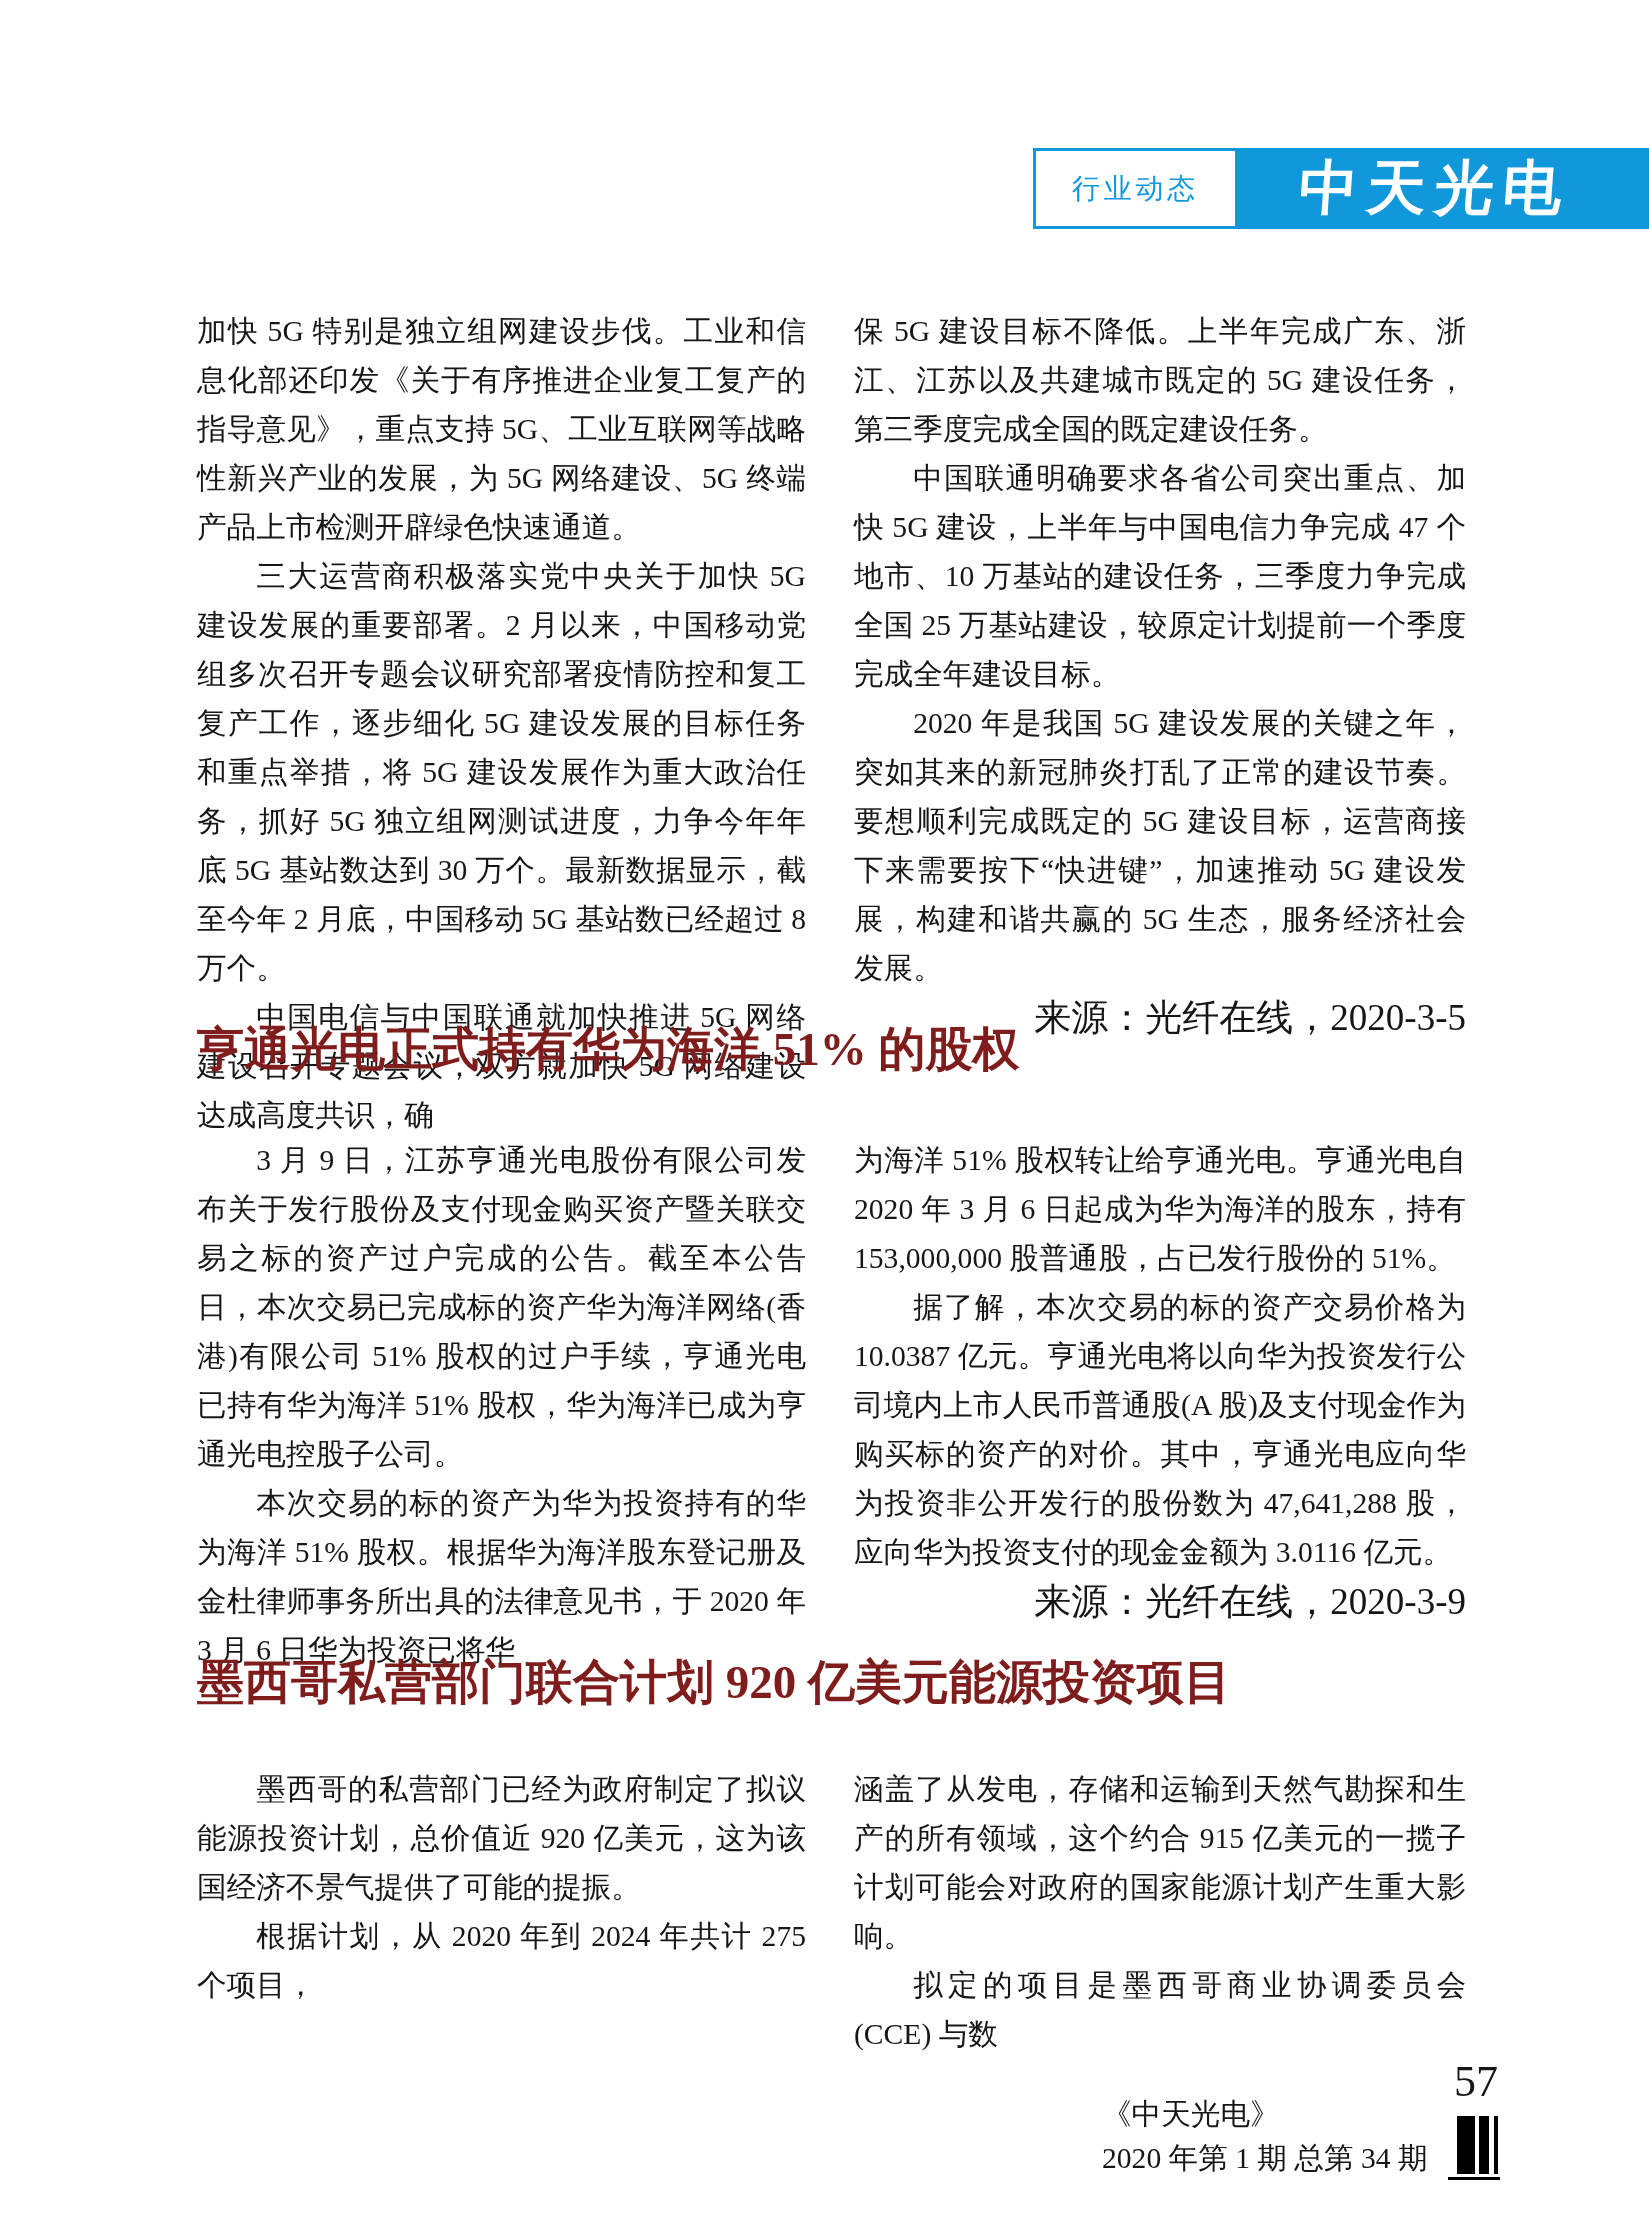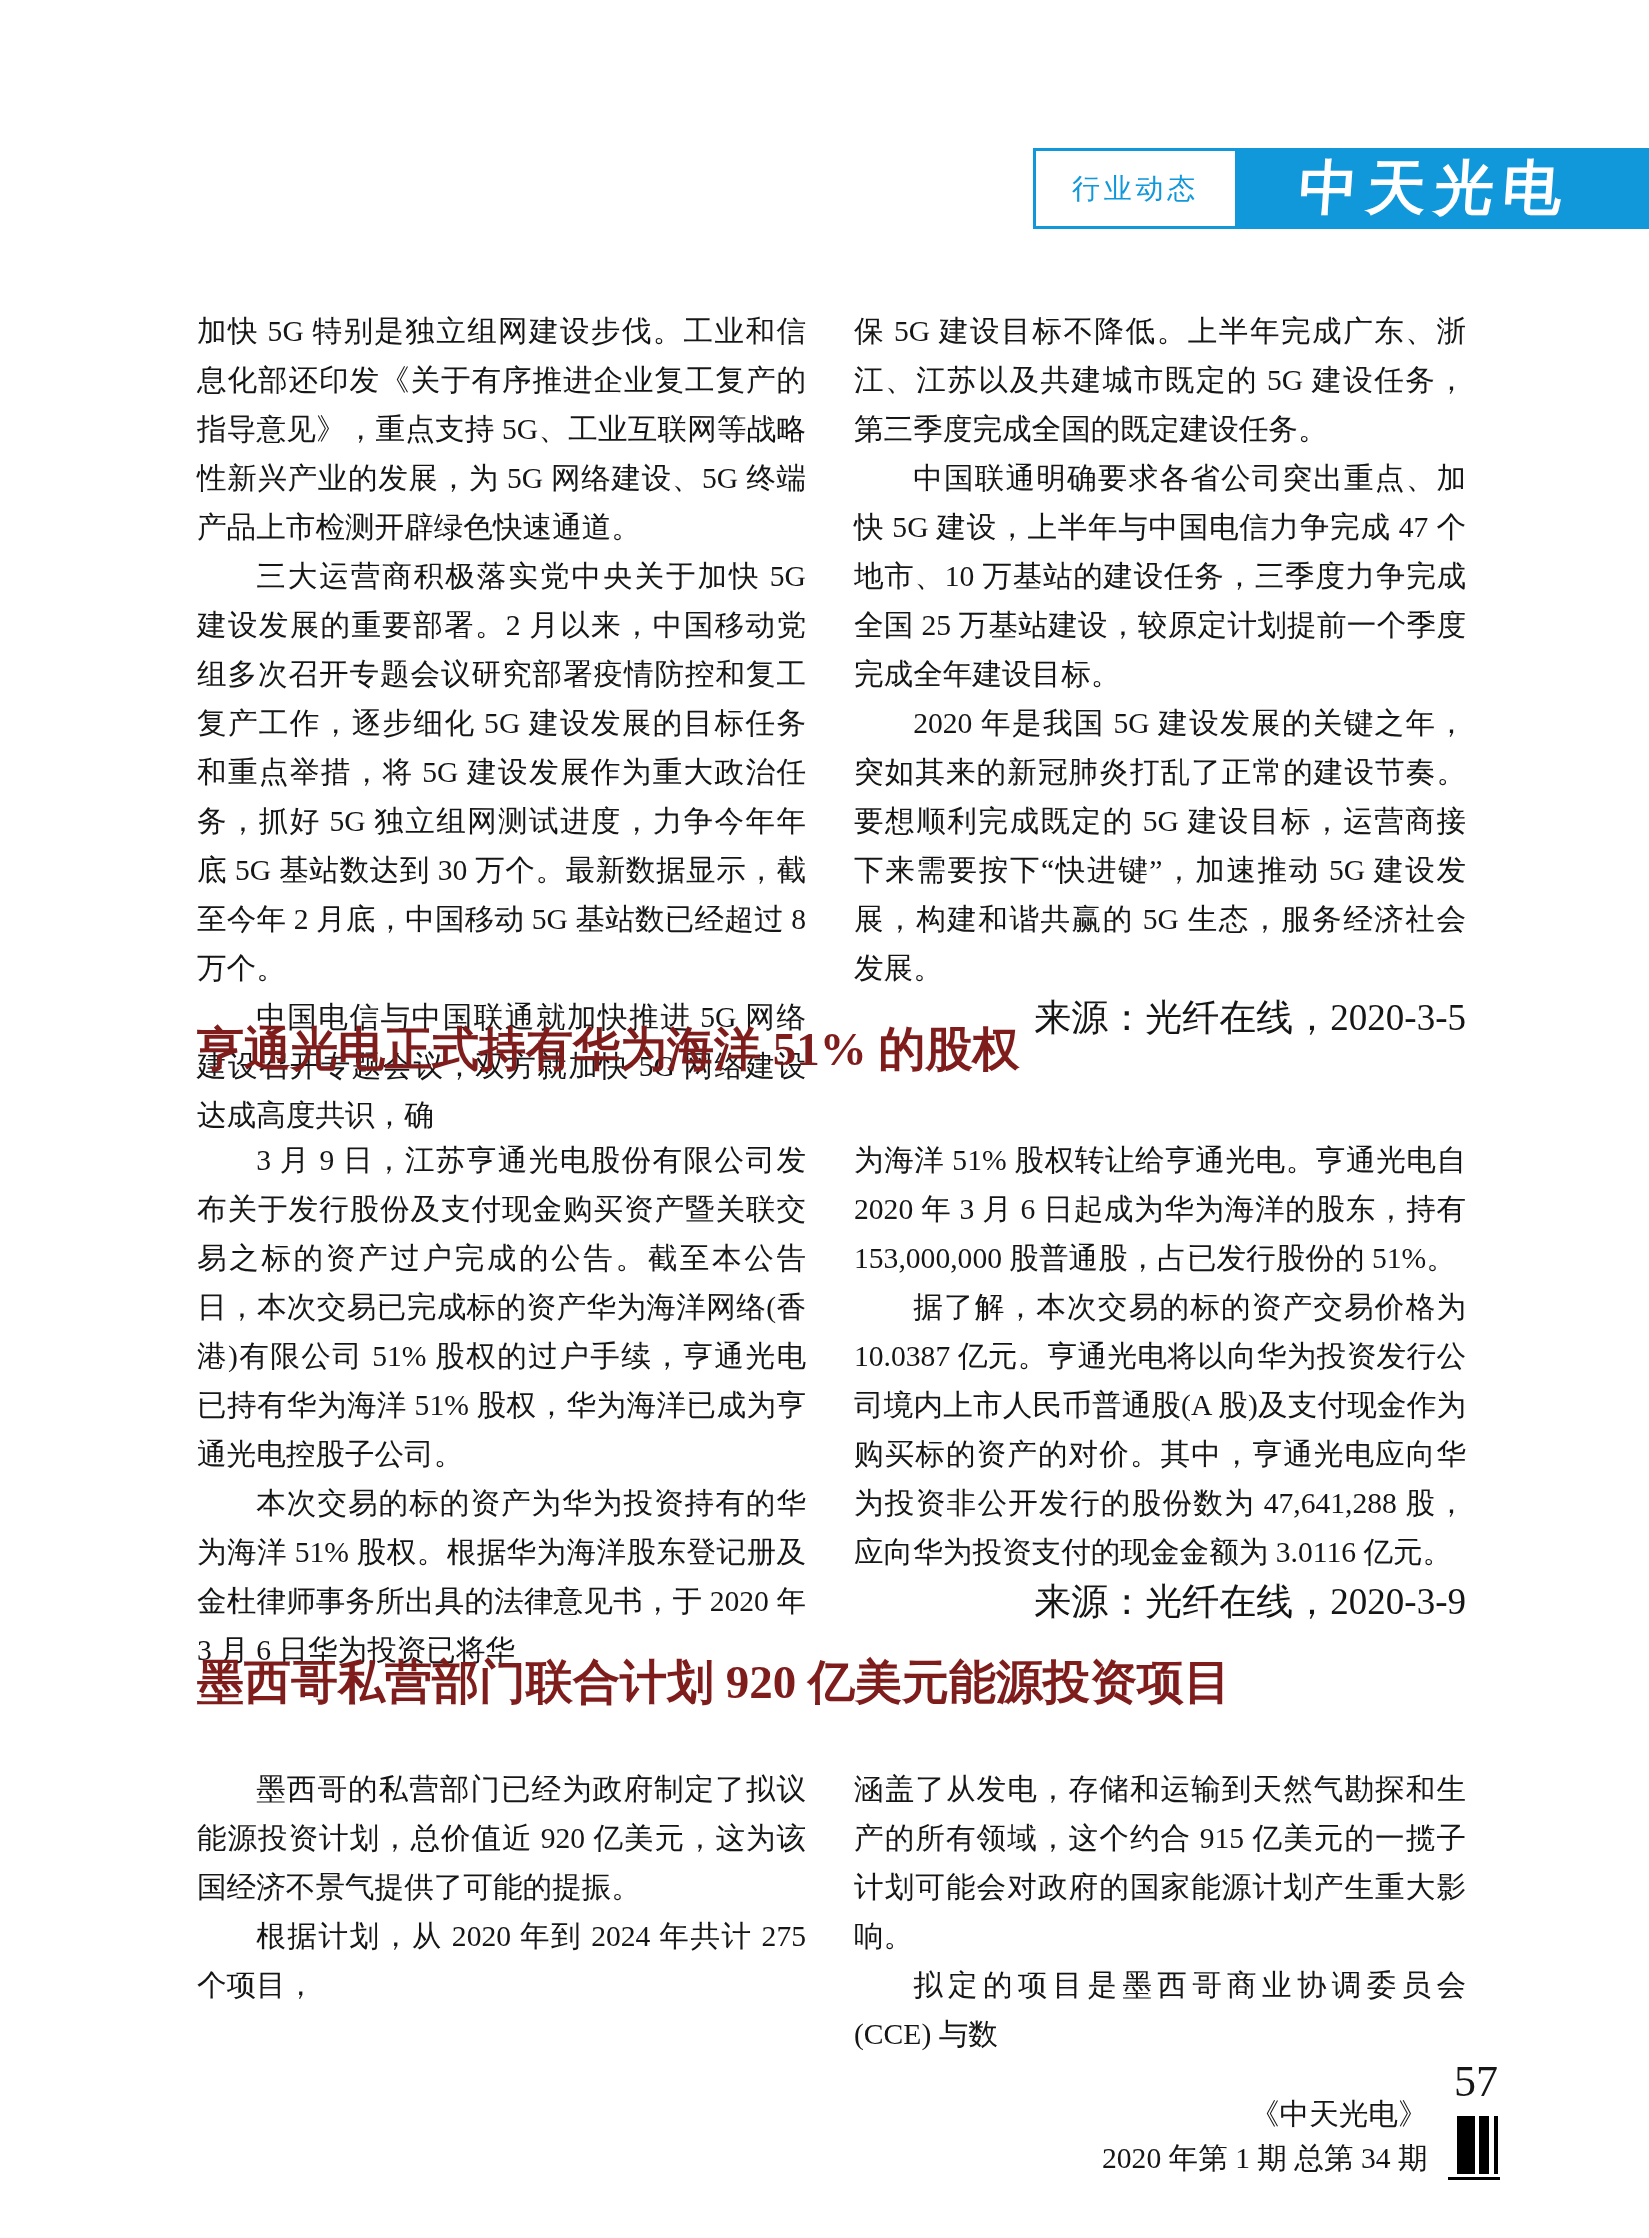--- a/index.html
+++ b/index.html
@@ -39,21 +39,21 @@
     font-size:47px; line-height:53px; font-weight:bold; color:#7f1d1d;
   }
   #article-1 { top:307px; }
   #heading-1 { top:1023px; }
   #article-2 { top:1136px; }
   #heading-2 { top:1656px; }
   #article-3 { top:1765px; }
 
   
   .footer { position:absolute; top:2060px; left:1102px; display:flex; align-items:flex-end; gap:20.7px; }
-  .footer-issue { text-align:right; font-size:29.6px; line-height:44px; white-space:nowrap; }
+  .footer-issue { text-align:left; font-size:29.6px; line-height:44px; white-space:nowrap; }
   .footer-page {
     display:flex; align-items:flex-end; gap:11.8px;
     border-bottom:3px solid #000; padding:0 1.5px 3px 5.9px;flex-direction:column;
   }
   .page-num { font-size:44px; line-height:1; }
   .bars { display:flex; align-items:flex-end; gap:4.4px; height:58px; }
   .bars i { display:block; background:#000; height:58px; }
   .bar-1 { width:17.7px; } .bar-2 { width:10.3px; } .bar-3 { width:4.4px; }
 </style>
 </head>

